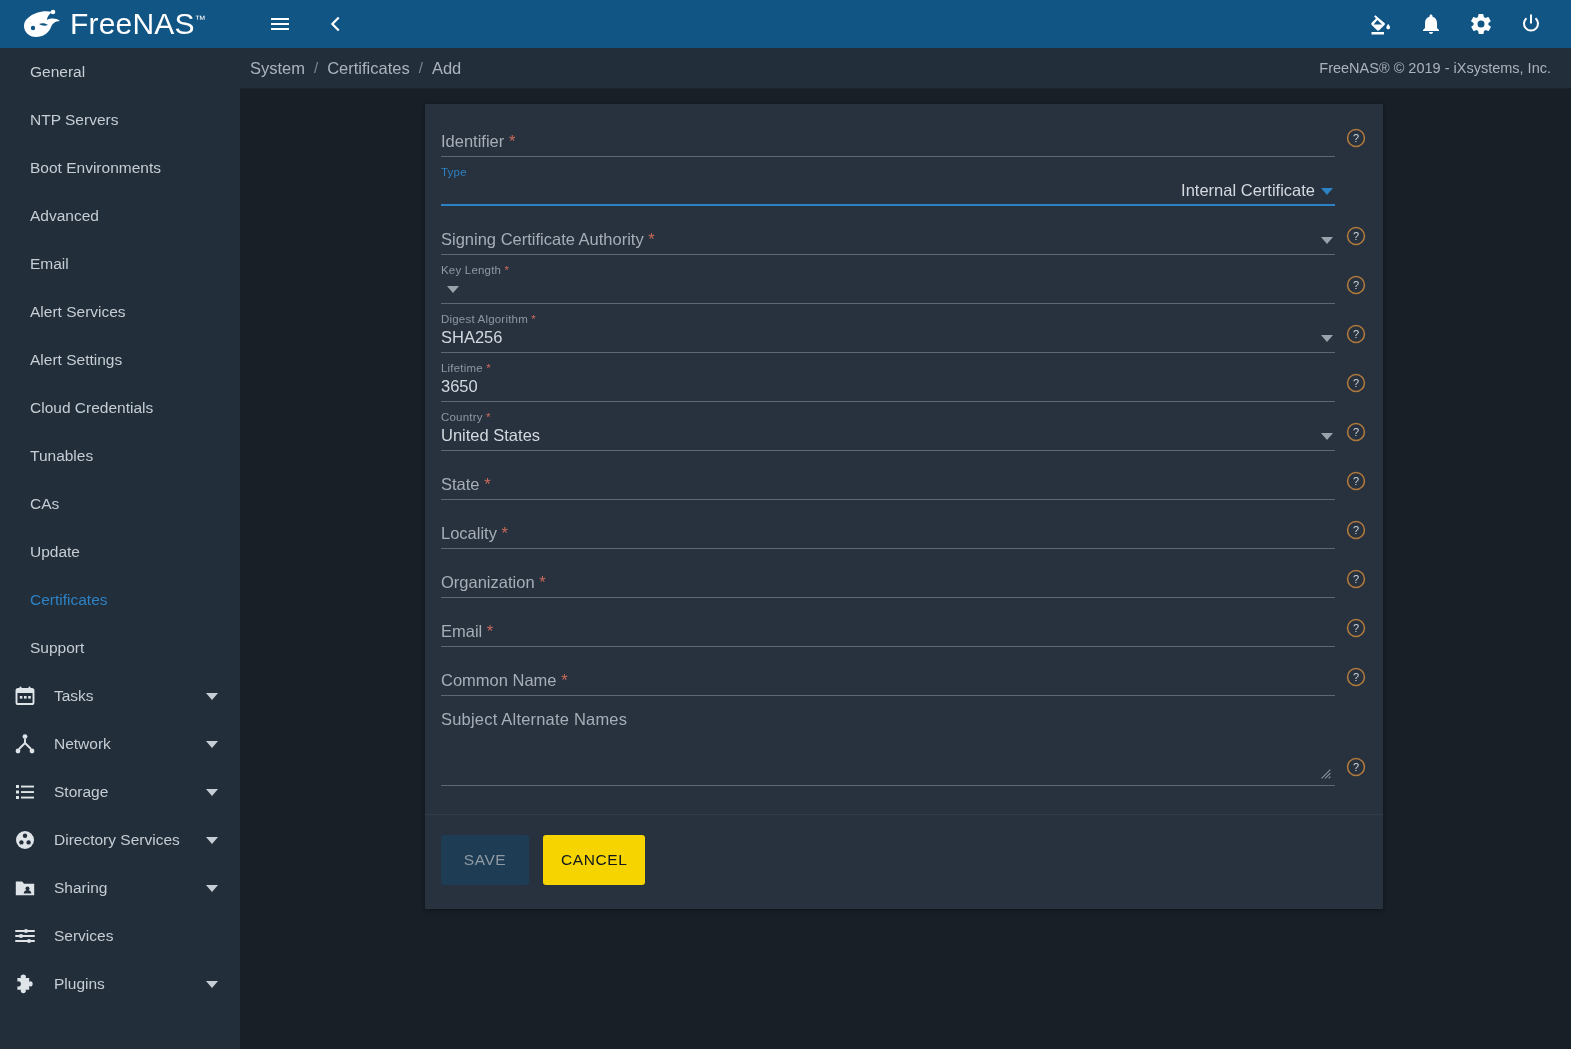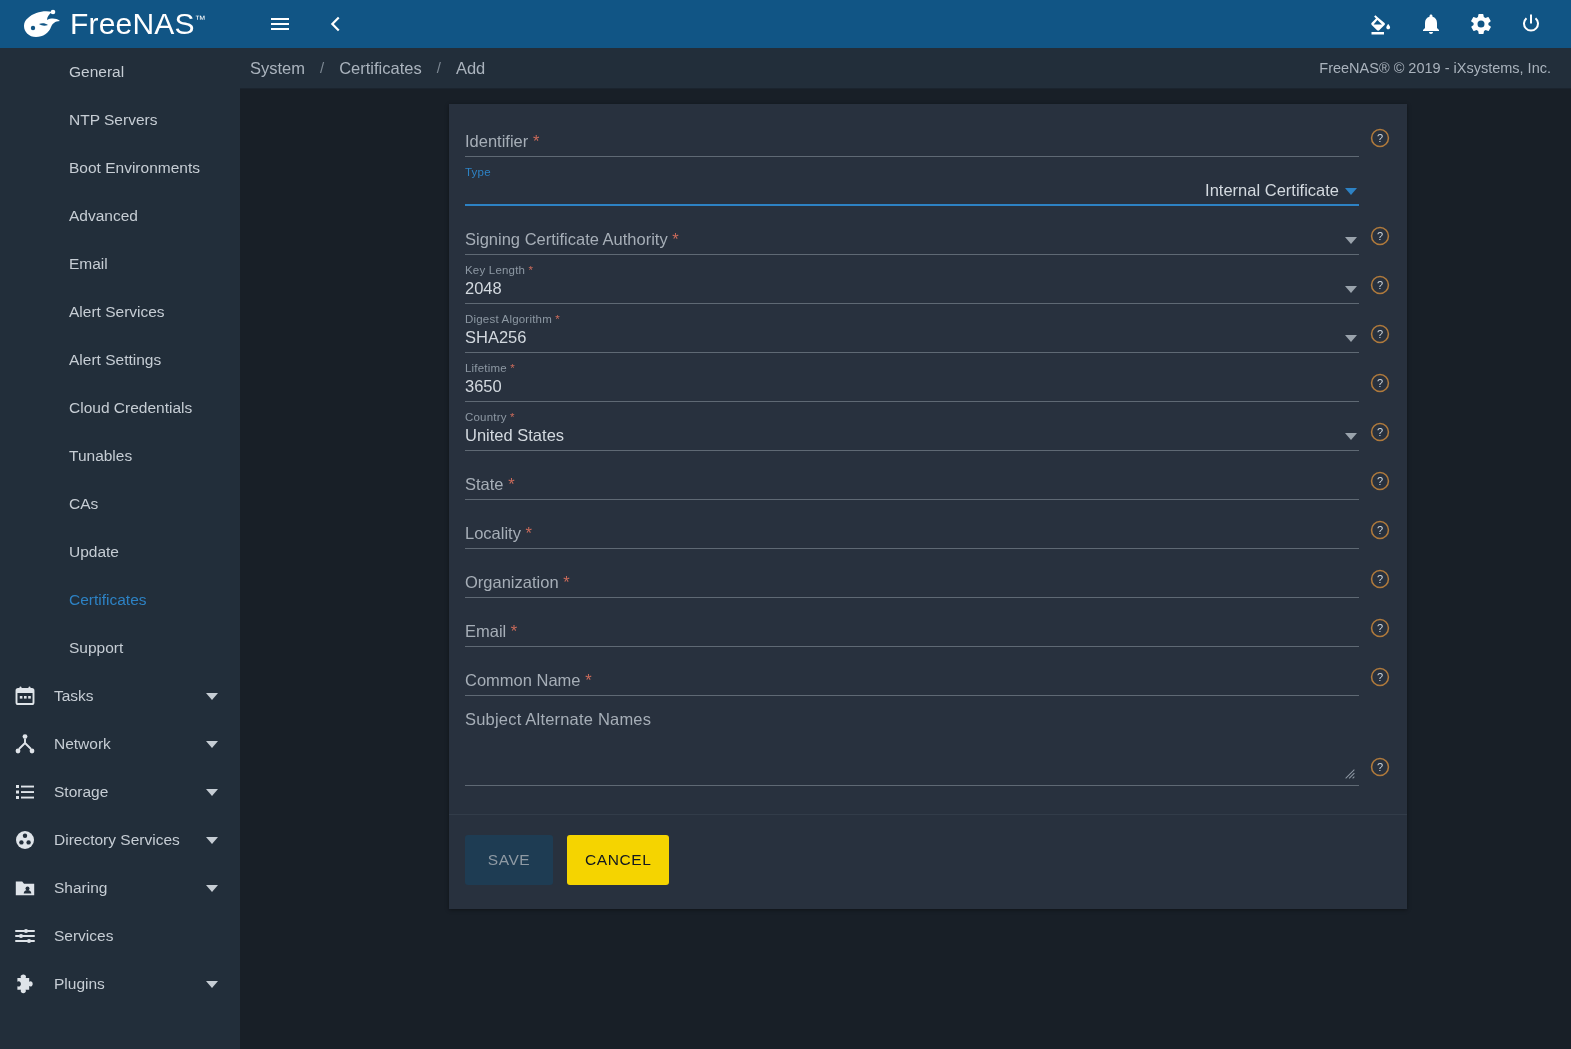--- a/index.html
+++ b/index.html
@@ -37,21 +37,21 @@
     gap: 10px; padding-right: 20px;
   }
 
   
   #sidebar {
     position: absolute; top: 48px; left: 0; width: 240px; height: 1001px;
     background: #222e3a; overflow: hidden;
   }
   .nav-sub {
     height: 48px; display: flex; align-items: center;
-    padding-left: 69px; color: #c6cdd4; font-size: 15.5px;
+    padding-left: 30px; color: #c6cdd4; font-size: 15.5px;
     cursor: pointer; font-weight: 400;
   }
   .nav-sub.active { color: #2d82c4; }
   .nav-main {
     height: 48px; display: flex; align-items: center;
     padding-left: 12px; color: #c6cdd4; font-size: 15.5px;
     cursor: pointer;
   }
   .nav-main .nav-ico {
     width: 26px; height: 26px; margin-right: 16px; flex: none;
@@ -68,33 +68,32 @@
   
   #main {
     position: absolute; top: 48px; left: 240px;
     width: 1331px; height: 1001px; background: #181f27;
   }
   #breadcrumb-bar {
     height: 41px; display: flex; align-items: center;
     padding: 0 20px 0 10px; background: #222e3a;
     border-bottom: 1px solid #1b242e;
   }
-  #breadcrumb { display: flex; gap: 15px;
+  #breadcrumb { display: flex; gap: 9px;
     color: #aab3bd; font-size: 16.5px; }
   #breadcrumb .crumb { cursor: pointer; }
   #breadcrumb .crumb.last { cursor: default; }
   #breadcrumb .sep { color: #7d8893; font-size: 15px; }
   #copyright { margin-left: auto; color: #aab3bd; font-size: 14.5px; }
 
   
   #form-card {
     position: absolute; left: 185px; top: 56px;
     width: 958px; background: #28313e;
     box-shadow: 0 1px 4px rgba(0,0,0,.4);
-    margin-left: 24px;
   }
   #form-body { padding: 12px 16px 20px 16px; }
 
   .field { position: relative; margin: 0 0 8px 0; padding: 0 0 0 0; }
   .field-row { display: flex; align-items: flex-end; }
   .fld-main { position: relative; flex: 1; }
 
   .flt-label {
     position: absolute; top: 0; left: 0; font-size: 11.5px;
     color: #8d98a3; letter-spacing: .2px; line-height: 14px;
@@ -392,21 +391,20 @@
                 <circle cx="12" cy="12" r="9.2" fill="none" stroke="#b07a3c" stroke-width="1.7"></circle>
                 <text x="12" y="16.4" text-anchor="middle" font-size="12" font-family="Liberation Sans, sans-serif" fill="#cfd5db">?</text>
               </svg></span>
           </div>
         </div>
         <div class="field">
           <div class="field-row">
             <div class="fld-main">
               <div class="flt-label"><span>Key Length</span> <span class="req">*</span></div>
               <div class="inp-line">
-                <div class="inp-text">2048</div>
                 <span class="arrow"></span>
               </div>
             </div>
             <span class="help"><svg width="22" height="22" viewBox="0 0 24 24">
                 <circle cx="12" cy="12" r="9.2" fill="none" stroke="#b07a3c" stroke-width="1.7"></circle>
                 <text x="12" y="16.4" text-anchor="middle" font-size="12" font-family="Liberation Sans, sans-serif" fill="#cfd5db">?</text>
               </svg></span>
           </div>
         </div>
         <div class="field">

